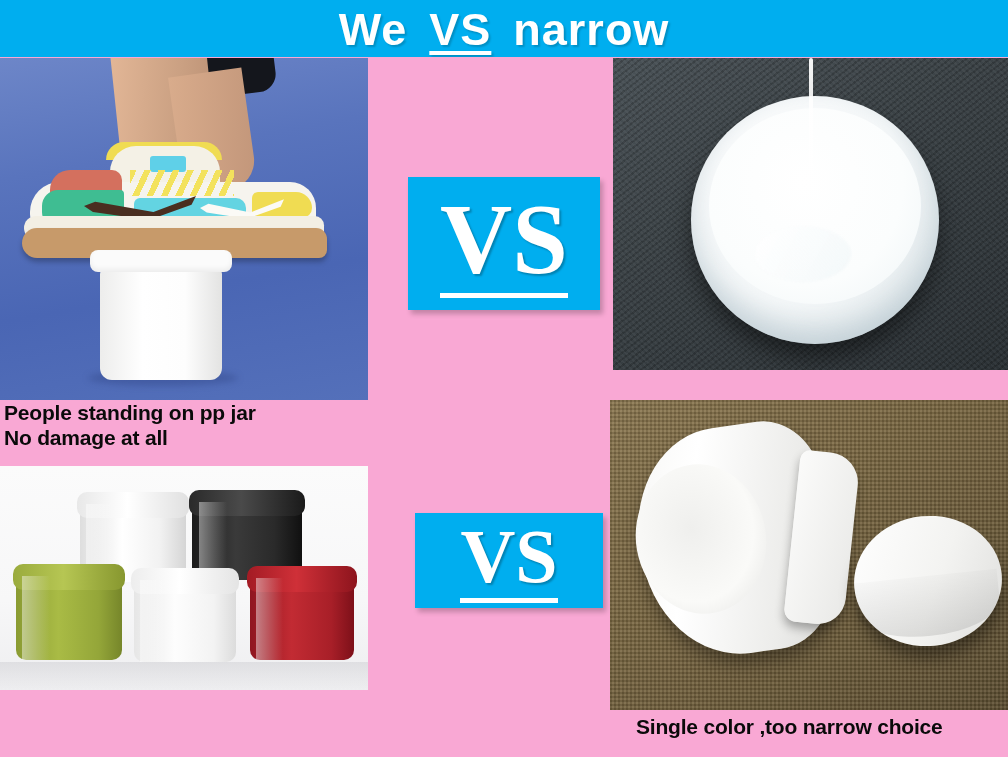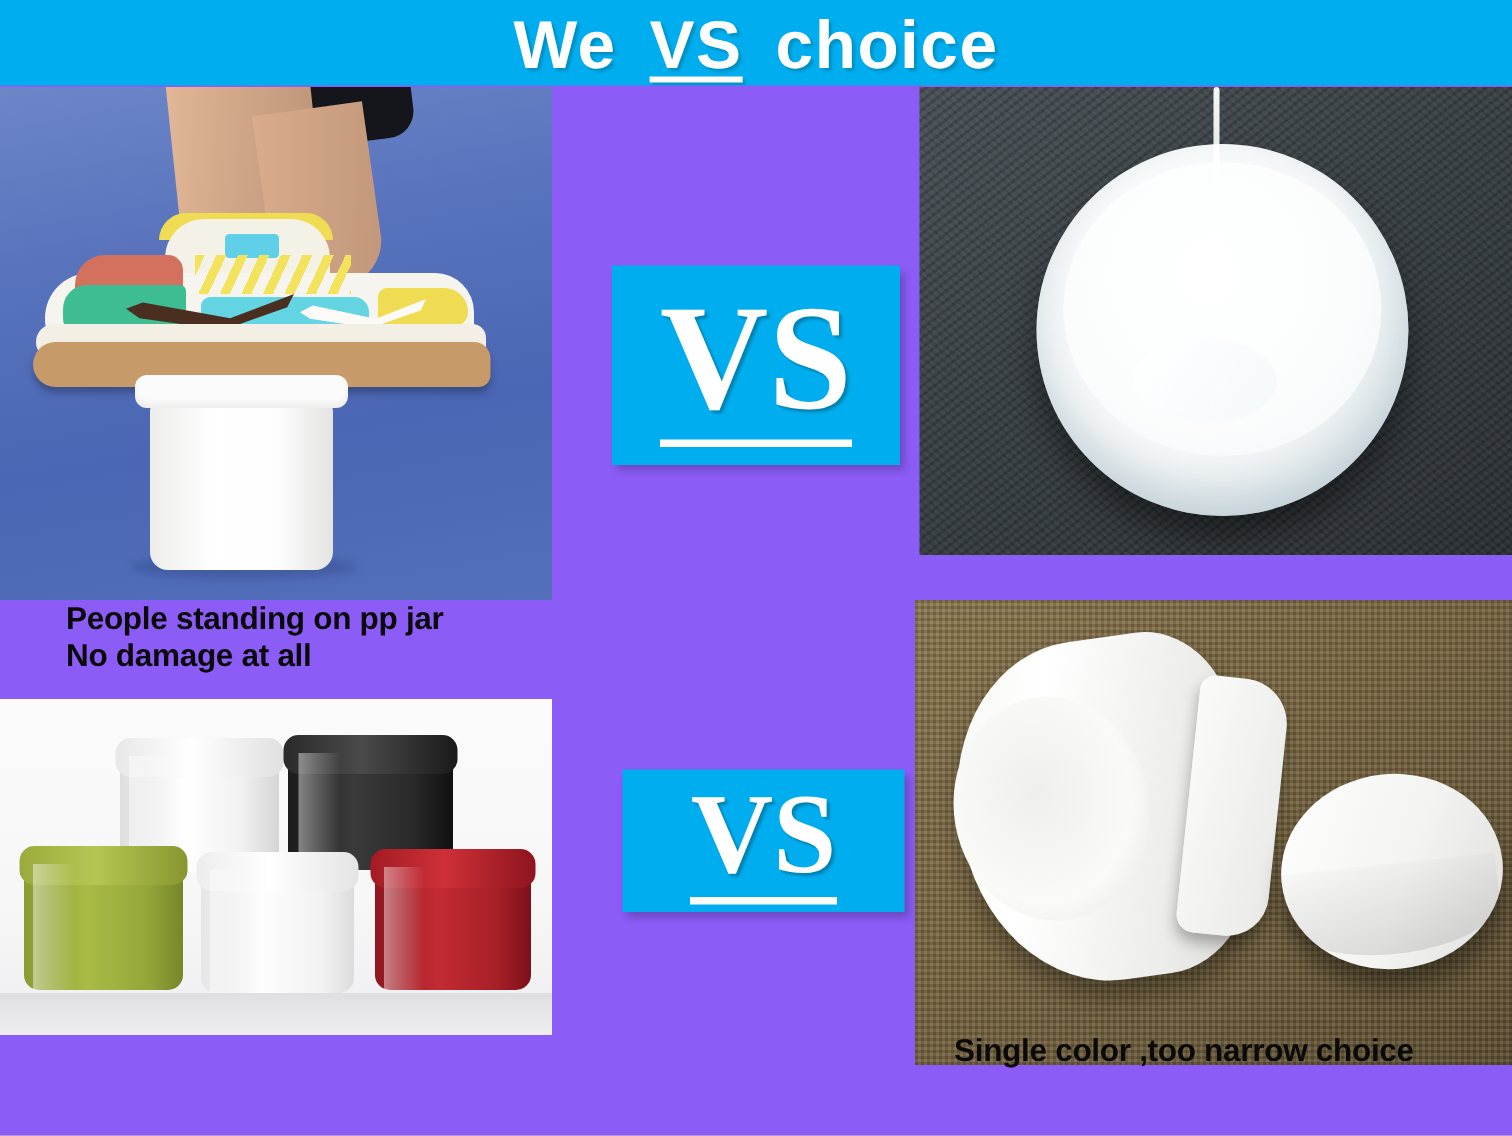--- a/index.html
+++ b/index.html
@@ -3,21 +3,21 @@
 <meta charset="utf-8">
 <style>
   html,body{margin:0;padding:0;}
   body{
     width:1008px;height:757px;
     background:#ffffff;
     font-family:"Liberation Sans", sans-serif;
     overflow:hidden;
     position:relative;
   }
-  .stage{position:relative;width:1008px;height:757px;overflow:hidden;background:#8b5cf6;}
+  .stage{position:relative;width:1008px;height:757px;overflow:hidden;background:#f9a8d4;}
 
   
   .header{
     position:absolute;left:0;top:0;width:1008px;height:57px;
     background:#00aeef;
     display:flex;align-items:center;justify-content:center;
     overflow:hidden;
   }
   .header-title{
     color:#ffffff;
@@ -135,35 +135,35 @@
   #vs-top{left:408px;top:177px;width:192px;height:133px;}
   #vs-top span{font-size:100px;}
   #vs-bottom{left:415px;top:513px;width:188px;height:95px;}
   #vs-bottom span{font-size:76px;}
 
   
   .caption{
     position:absolute;color:#0a0a0a;font-weight:bold;
     line-height:1.18;white-space:pre-line;letter-spacing:-.2px;
   }
-  #cap-shoe{left:4px;top:401px;font-size:21px;margin-left:40px;}
+  #cap-shoe{left:4px;top:401px;font-size:21px;}
   #cap-cream{left:625px;top:367px;font-size:21px;}
   #cap-colors{left:4px;top:696px;font-size:21px;}
-  #cap-burlap{left:636px;top:689px;font-size:21px;}
+  #cap-burlap{left:636px;top:715px;font-size:21px;}
 </style>
 </head>
 <body>
 
 <div class="stage">
 
   <div class="header">
     <div class="header-title">
       <span>We</span>
       <span class="u">VS</span>
-      <span>choice</span>
+      <span>narrow</span>
     </div>
   </div>
 
   <div class="photo" id="ph-shoe">
     <div class="shorts"></div>
     <div class="leg"></div>
     <div class="leg2"></div>
     <div class="shoe">
       <div class="collar-y"></div>
       <div class="collar"></div>

